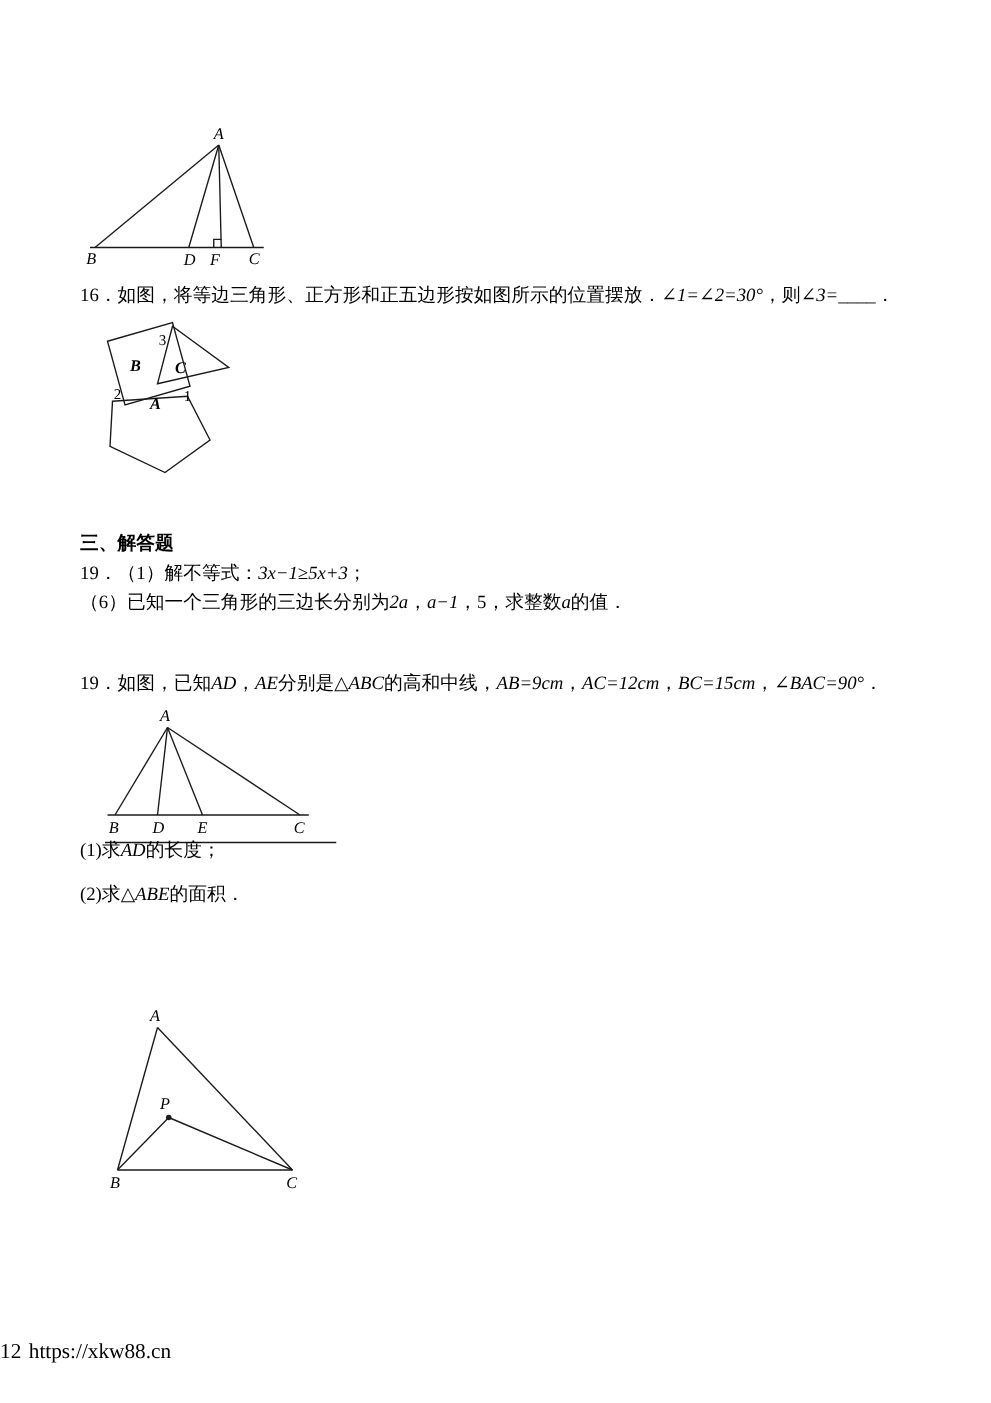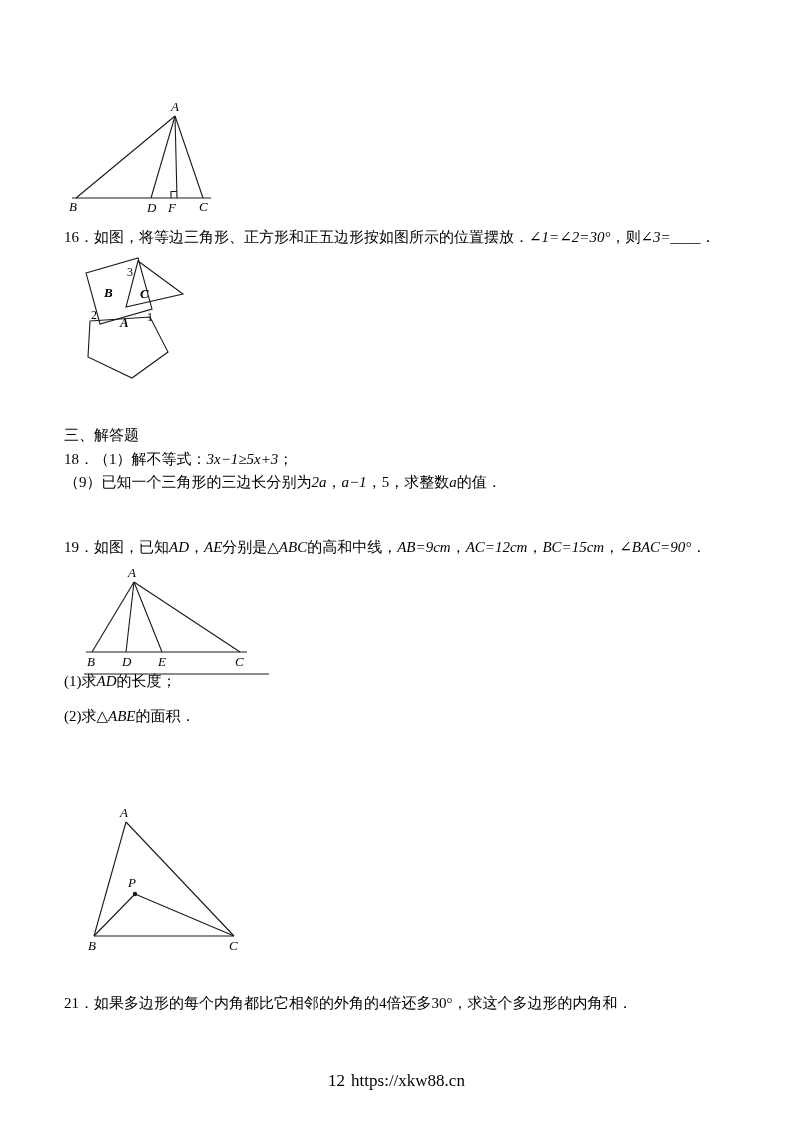--- a/index.html
+++ b/index.html
@@ -4,27 +4,27 @@
 <style>
   html,body{margin:0;padding:0}
   body{
     width:793px;height:1122px;background:#ffffff;position:relative;overflow:hidden;
     font-family:"Liberation Serif","DejaVu Serif",serif;color:#000;
   }
   .page{position:absolute;inset:0;background:#fff}
   .line{position:absolute;left:64px;font-size:15px;line-height:21px;white-space:nowrap}
   .math{font-family:"Liberation Serif","DejaVu Serif",serif;font-style:italic}
   .cn{font-style:normal}
-  .heading{font-family:"Liberation Sans","DejaVu Sans",sans-serif;font-weight:normal;font-size:15px}
+  .heading{font-family:"Liberation Sans","DejaVu Sans",sans-serif;font-weight:bold;font-size:15px}
   .fig{position:absolute}
   .fig line,.fig polyline,.fig polygon{stroke:#1a1a1a;stroke-width:1.1;fill:none;stroke-linejoin:miter}
   .fig text{font-family:"Liberation Serif","DejaVu Serif",serif;font-style:italic;font-size:13px;fill:#000}
   .fig text.num{font-style:normal;font-size:12px}
   .fig text.bold{font-weight:bold}
-  .footer{position:absolute;top:1071px;left:0;width:100%;text-align:center;font-size:17px}
+  .footer{position:absolute;top:1071px;left:0;width:100%;font-size:17px}
   .footer a{color:#000;text-decoration:none}
   .footer .pagenum{margin-right:6px}
 </style>
 </head>
 <body>
 
 <div class="page">
 
   <svg class="fig" style="top:100px;left:68px" width="160" height="116" viewBox="0 0 160 116">
     <g>
@@ -52,22 +52,22 @@
     <text class="bold" x="28" y="46">B</text>
     <text class="bold" x="64" y="47">C</text>
     <text class="num" x="15" y="68">2</text>
     <text class="bold" x="44" y="76">A</text>
     <text class="num" x="71" y="70">1</text>
   </svg>
 
 
   <div class="line heading" style="top:424px">三、解答题</div>
 
-  <div class="line" style="top:449px"><span class="cn">18．（1）解不等式：</span><span class="math">3x−1≥5x+3</span><span class="cn">；</span></div>
-  <div class="line" style="top:472px"><span class="cn">（9）已知一个三角形的三边长分别为</span><span class="math">2a</span><span class="cn">，</span><span class="math">a−1</span><span class="cn">，5，求整数</span><span class="math">a</span><span class="cn">的值．</span></div>
+  <div class="line" style="top:449px"><span class="cn">19．（1）解不等式：</span><span class="math">3x−1≥5x+3</span><span class="cn">；</span></div>
+  <div class="line" style="top:472px"><span class="cn">（6）已知一个三角形的三边长分别为</span><span class="math">2a</span><span class="cn">，</span><span class="math">a−1</span><span class="cn">，5，求整数</span><span class="math">a</span><span class="cn">的值．</span></div>
 
   <div class="line" style="top:537px"><span class="cn">19．如图，已知</span><span class="math">AD</span><span class="cn">，</span><span class="math">AE</span><span class="cn">分别是</span><span class="math">△ABC</span><span class="cn">的高和中线，</span><span class="math">AB=9cm</span><span class="cn">，</span><span class="math">AC=12cm</span><span class="cn">，</span><span class="math">BC=15cm</span><span class="cn">，</span><span class="math">∠BAC=90°</span><span class="cn">．</span></div>
 
   <svg class="fig" style="top:566px;left:84px" width="190" height="112" viewBox="0 0 190 112">
     <g>
       <line x1="2" y1="86" x2="163" y2="86"></line>
       <line x1="50" y1="16" x2="8" y2="86"></line>
       <line x1="50" y1="16" x2="42" y2="86"></line>
       <line x1="50" y1="16" x2="78" y2="86"></line>
       <line x1="50" y1="16" x2="156" y2="86"></line>
@@ -92,19 +92,18 @@
       <line x1="47" y1="88" x2="6" y2="130"></line>
       <line x1="47" y1="88" x2="146" y2="130"></line>
     </g>
     <circle cx="47" cy="88" r="2.2" fill="#1a1a1a" stroke="none"></circle>
     <text x="36" y="11" text-anchor="middle">A</text>
     <text x="40" y="81">P</text>
     <text x="0" y="144">B</text>
     <text x="141" y="144">C</text>
   </svg>
 
-  <div class="line" style="top:993px"><span class="cn">21．如果多边形的每个内角都比它相邻的外角的4倍还多30°，求这个多边形的内角和．</span></div>
 
   <div class="footer">
     <span class="pagenum">12</span><a href="#">https://xkw88.cn</a>
   </div>
 
 </div>
 
 </body></html>

